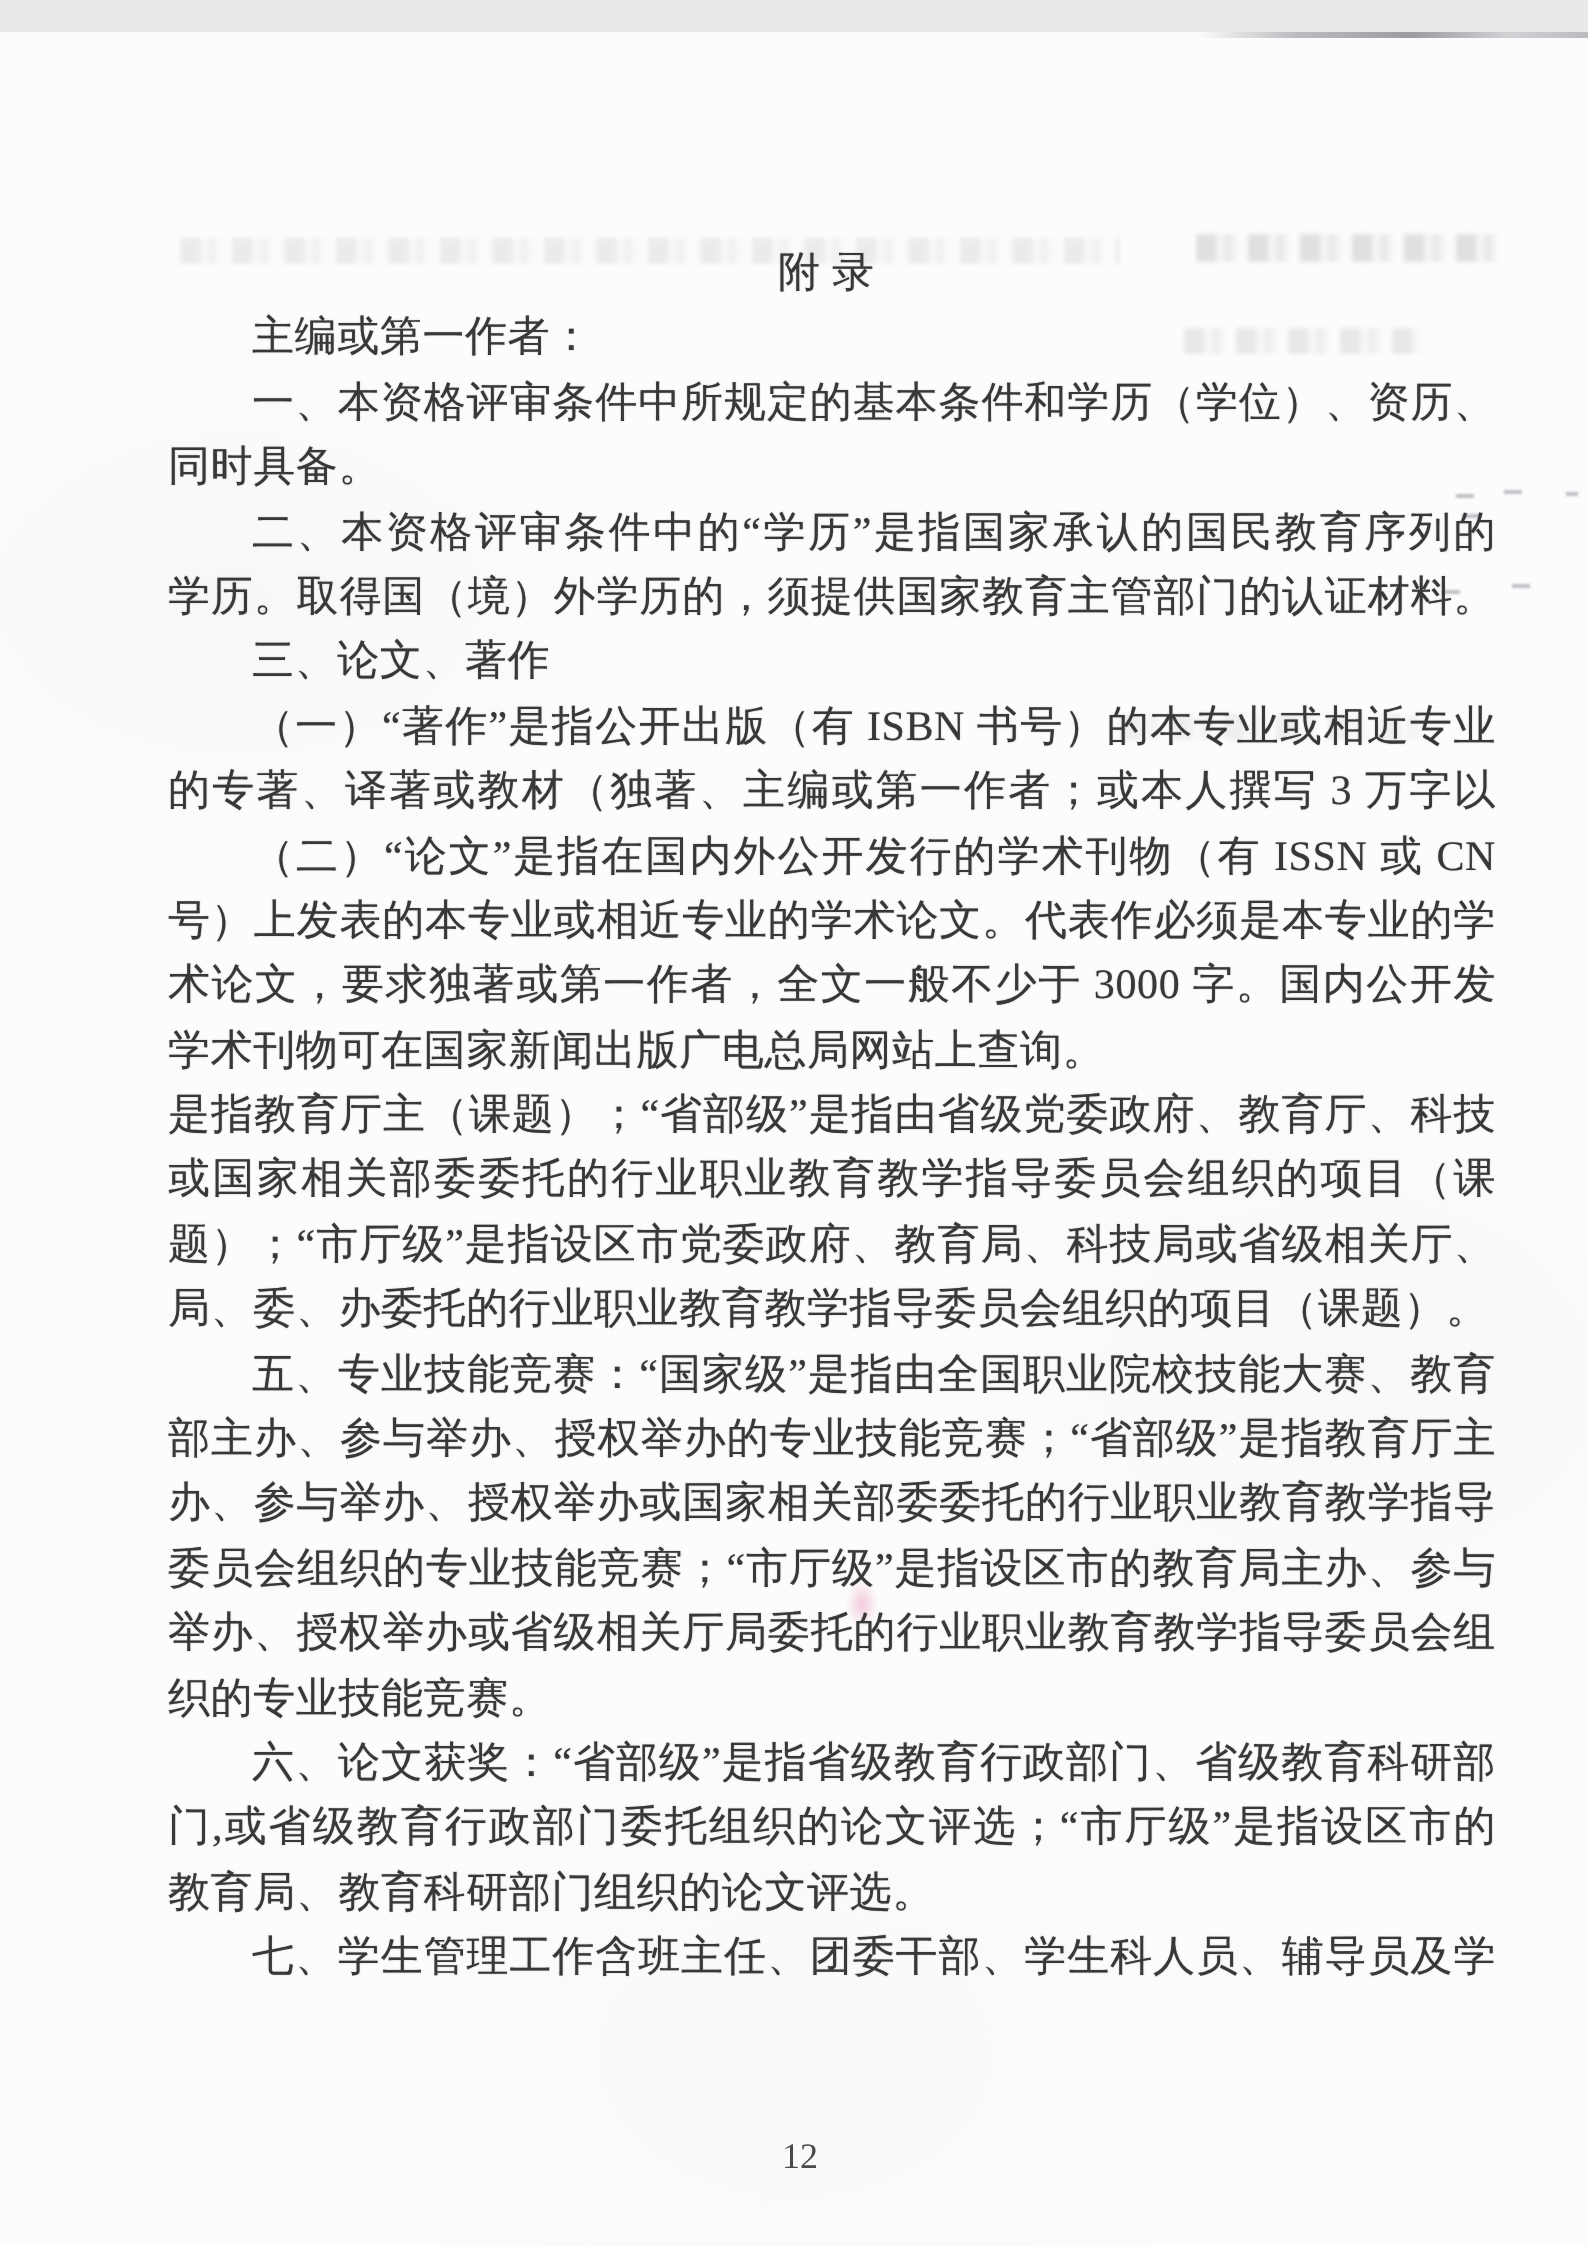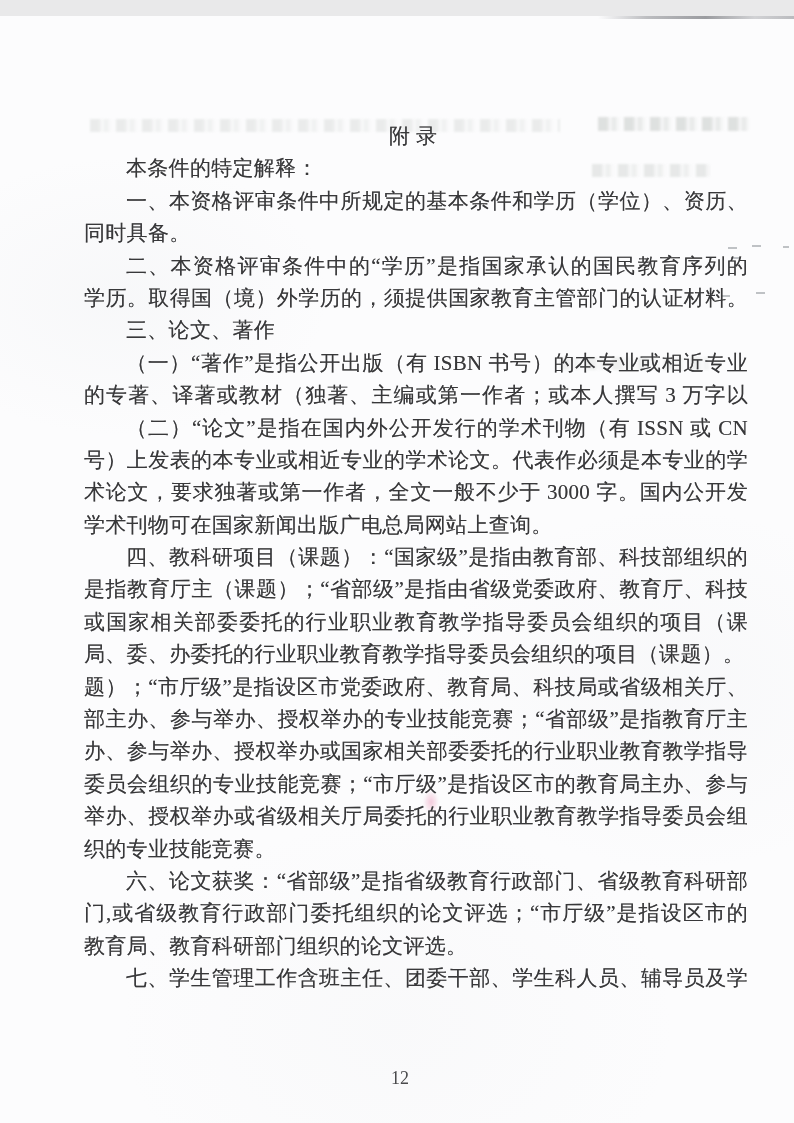--- a/index.html
+++ b/index.html
@@ -113,37 +113,37 @@
   <div class="mark m1"></div>
   <div class="mark m2"></div>
   <div class="mark m3"></div>
   <div class="mark m4"></div>
   <div class="mark m5"></div>
   <div class="mark m6"></div>
   <div class="smudge-pink"></div>
 
   <div class="content">
     <p class="line title">附录</p>
-    <p class="line indent">本条件的特定解释：</p>
+    <p class="line indent">主编或第一作者：</p>
     <p class="line indent full">一、本资格评审条件中所规定的基本条件和学历（学位）、资历、外</p>
     <p class="line">同时具备。</p>
     <p class="line indent full">二、本资格评审条件中的“学历”是指国家承认的国民教育序列的</p>
     <p class="line full">学历。取得国（境）外学历的，须提供国家教育主管部门的认证材料。</p>
     <p class="line indent">三、论文、著作</p>
     <p class="line indent full">（一）“著作”是指公开出版（有 ISBN 书号）的本专业或相近专业</p>
     <p class="line full">的专著、译著或教材（独著、主编或第一作者；或本人撰写 3 万字以上）。</p>
     <p class="line indent full">（二）“论文”是指在国内外公开发行的学术刊物（有 ISSN 或 CN 刊</p>
     <p class="line full">号）上发表的本专业或相近专业的学术论文。代表作必须是本专业的学</p>
     <p class="line full">术论文，要求独著或第一作者，全文一般不少于 3000 字。国内公开发行</p>
     <p class="line">学术刊物可在国家新闻出版广电总局网站上查询。</p>
-    <p class="line indent full">四、教科研项目（课题）：“国家级”是指由教育部、科技部组织的</p>
     <p class="line full">是指教育厅主（课题）；“省部级”是指由省级党委政府、教育厅、科技厅</p>
     <p class="line full">或国家相关部委委托的行业职业教育教学指导委员会组织的项目（课</p>
+    <p class="line full">题）；“市厅级”是指设区市党委政府、教育局、科技局或省级相关厅、</p>
     <p class="line">局、委、办委托的行业职业教育教学指导委员会组织的项目（课题）。</p>
-    <p class="line full">题）；“市厅级”是指设区市党委政府、教育局、科技局或省级相关厅、</p>
+    <p class="line indent full">五、专业技能竞赛：“国家级”是指由全国职业院校技能大赛、教育</p>
     <p class="line full">部主办、参与举办、授权举办的专业技能竞赛；“省部级”是指教育厅主</p>
     <p class="line full">办、参与举办、授权举办或国家相关部委委托的行业职业教育教学指导</p>
     <p class="line full">委员会组织的专业技能竞赛；“市厅级”是指设区市的教育局主办、参与</p>
     <p class="line full">举办、授权举办或省级相关厅局委托的行业职业教育教学指导委员会组</p>
     <p class="line">织的专业技能竞赛。</p>
     <p class="line indent full">六、论文获奖：“省部级”是指省级教育行政部门、省级教育科研部</p>
     <p class="line full">门,或省级教育行政部门委托组织的论文评选；“市厅级”是指设区市的</p>
     <p class="line">教育局、教育科研部门组织的论文评选。</p>
     <p class="line indent full">七、学生管理工作含班主任、团委干部、学生科人员、辅导员及学</p>
   </div>

